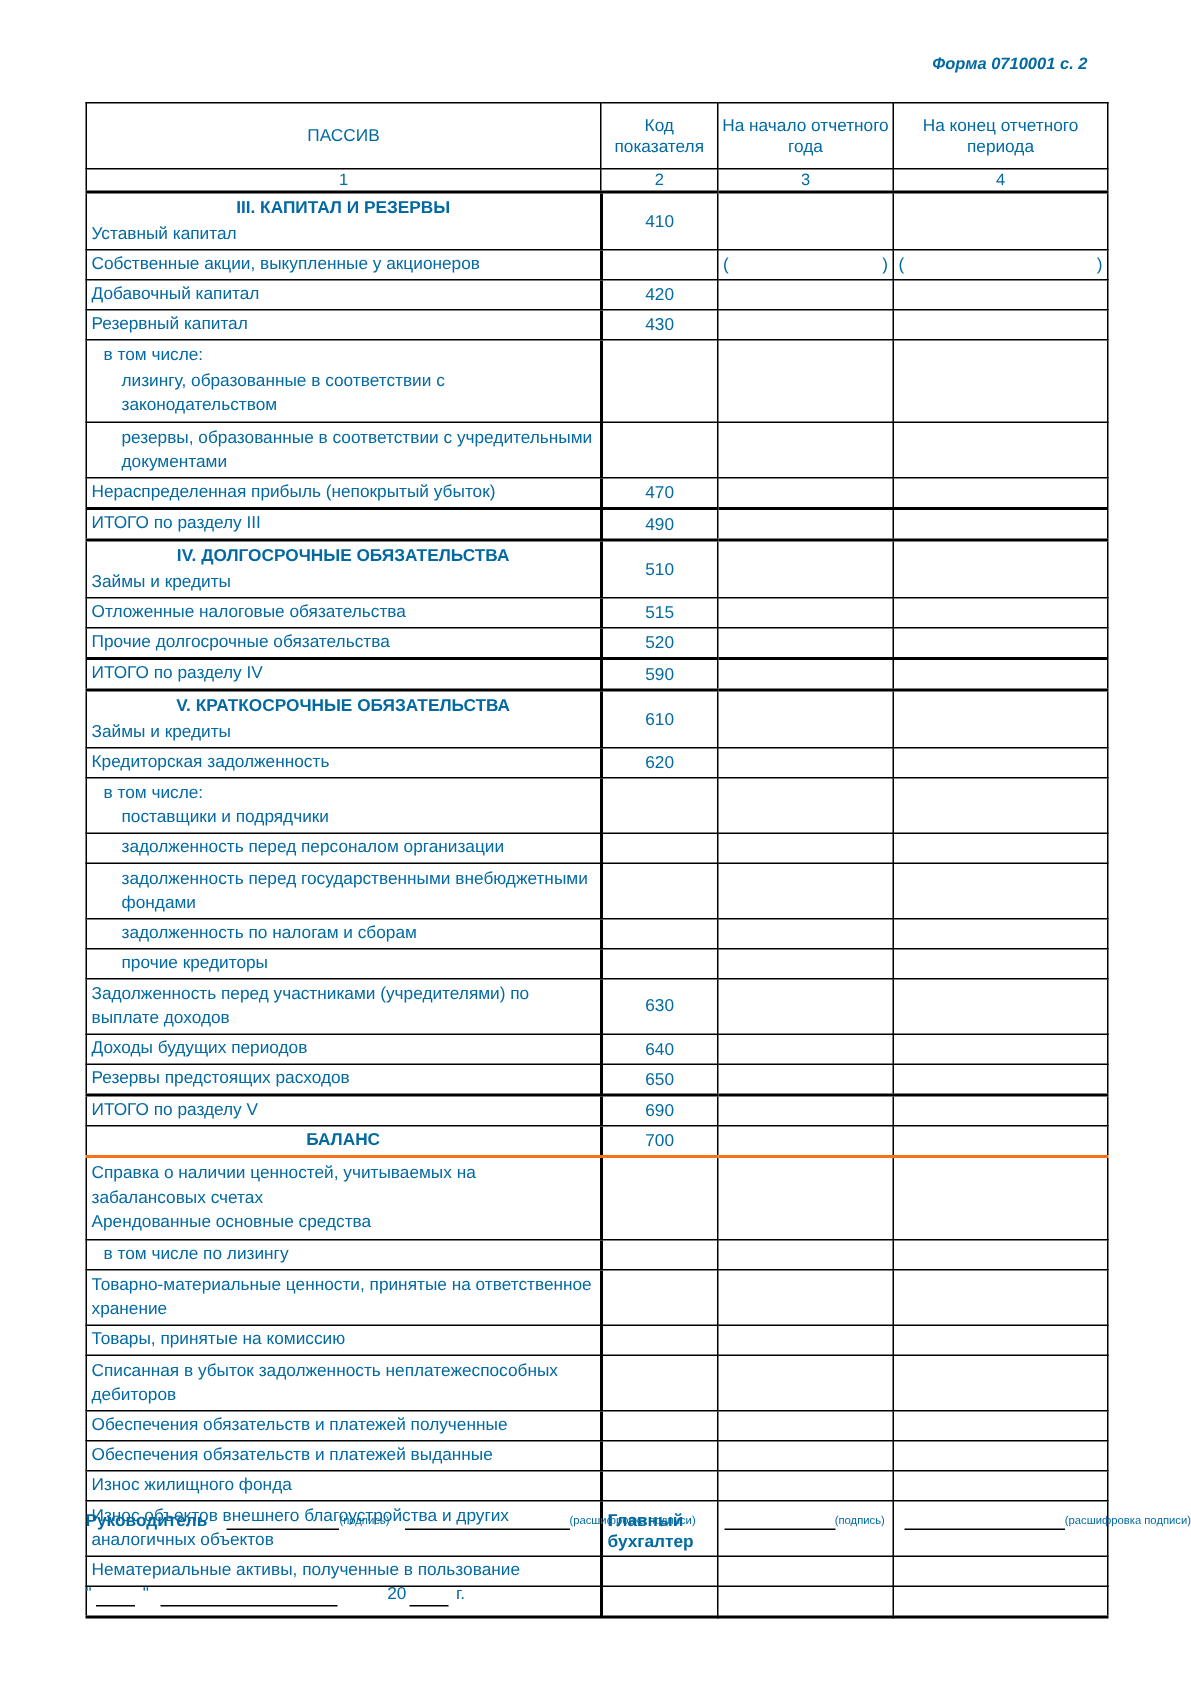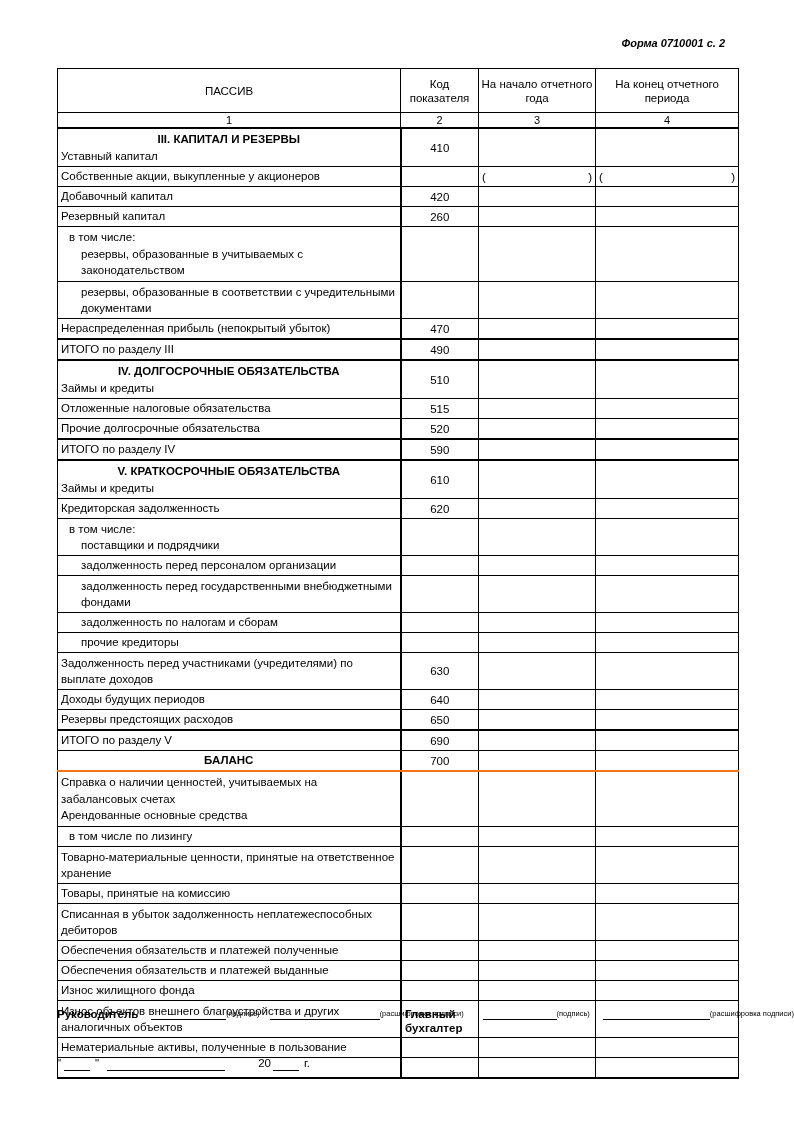--- a/index.html
+++ b/index.html
@@ -1,17 +1,17 @@
 <!DOCTYPE html>
 <html><head>
 <meta charset="utf-8">
 <style>
   html,body{margin:0;padding:0;background:#fff;}
   .page{position:relative;width:794px;height:1080px;background:#fff;
-        font-family:"Liberation Sans",sans-serif;color:#000000;overflow:hidden;}
+        font-family:"Liberation Sans",sans-serif;color:#0369a1;overflow:hidden;}
   .form-label{position:absolute;top:37px;right:69px;font-size:11px;font-weight:bold;font-style:italic;}
 
   table.balance{position:absolute;left:57px;top:68px;width:681px;border-collapse:collapse;
         table-layout:fixed;border:1px solid #000;border-bottom:2px solid #000;}
   td,th{border:1px solid #000;padding:0;font-size:11.5px;font-weight:normal;vertical-align:middle;
         overflow:hidden;}
   thead th{height:43px;text-align:center;line-height:14px;padding:0 2px;}
   tr.nums td{height:14px;text-align:center;font-size:11px;line-height:13px;border-bottom:2px solid #000;}
   tbody td.c2{border-left:2px solid #000;text-align:center;}
   td.c1{padding:1px 3px;margin-left:32px;}
@@ -96,28 +96,28 @@
             <div class="lbl">Добавочный капитал</div>
           </td>
         <td class="c2">420</td>
         <td class="c3"></td>
         <td class="c4"></td>
       </tr>
       <tr class="hS">
         <td class="c1">
             <div class="lbl">Резервный капитал</div>
           </td>
-        <td class="c2">260</td>
+        <td class="c2">430</td>
         <td class="c3"></td>
         <td class="c4"></td>
       </tr>
       <tr class="hT">
         <td class="c1">
             <div class="lbl ind-sm">в том числе:</div>
-            <div class="lbl2">резервы, образованные в учитываемых с законодательством</div>
+            <div class="lbl2">лизингу, образованные в соответствии с законодательством</div>
           </td>
         <td class="c2"></td>
         <td class="c3"></td>
         <td class="c4"></td>
       </tr>
       <tr class="hD">
         <td class="c1">
             <div class="lbl ind-lg">резервы, образованные в соответствии с учредительными документами</div>
           </td>
         <td class="c2"></td>

